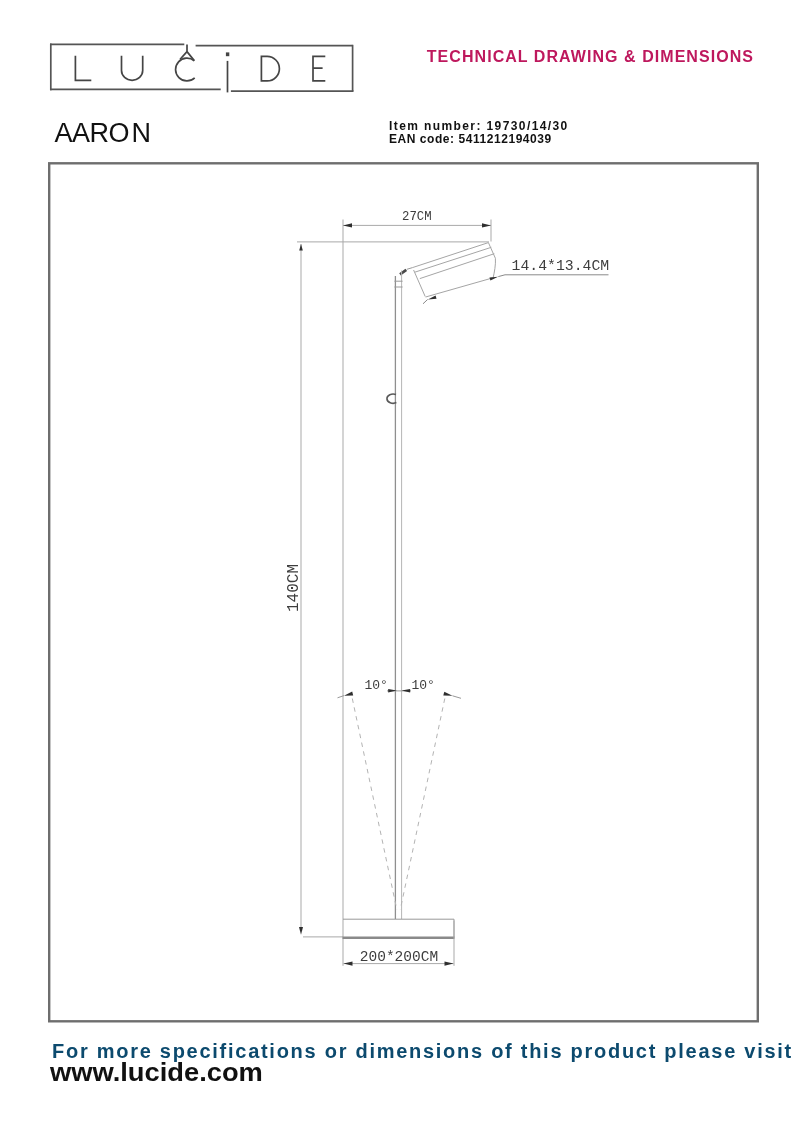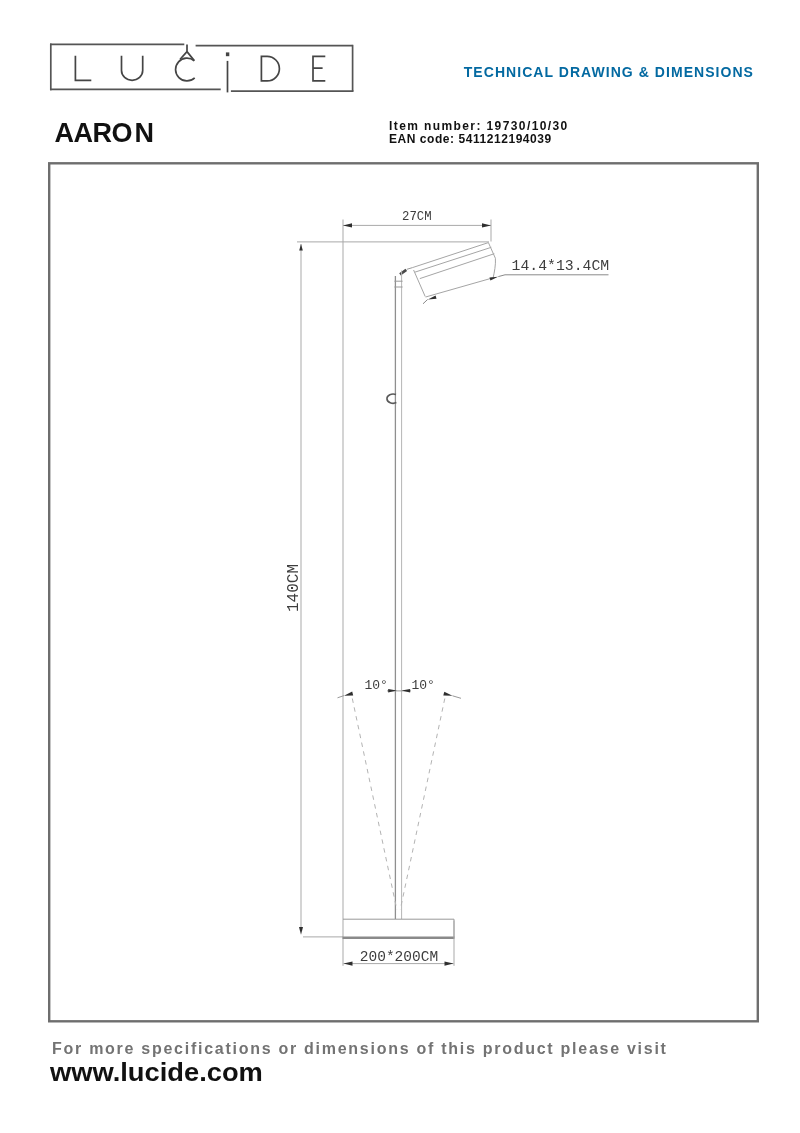--- a/index.html
+++ b/index.html
@@ -2,29 +2,29 @@
 <html><head>
 <meta charset="utf-8">
 <style>
   html,body{margin:0;padding:0;background:#ffffff;width:800px;height:1133px;overflow:hidden;}
   body{font-family:"Liberation Sans", sans-serif;position:relative;}
   .abs{position:absolute;}
 </style>
 </head>
 <body>
 
-<div class="abs" style="right:46px;top:47.5px;font-size:14px;font-weight:bold;color:#0369a1;letter-spacing:1.05px;margin-top:16px;">TECHNICAL DRAWING &amp; DIMENSIONS</div>
+<div class="abs" style="right:46px;top:47.5px;font-size:16px;font-weight:bold;color:#be185d;letter-spacing:1.05px;">TECHNICAL DRAWING &amp; DIMENSIONS</div>
 
-<div class="abs" style="left:54.5px;top:117.5px;font-size:27px;font-weight:bold;color:#111;letter-spacing:-0.5px;">AARO<span style="margin-left:2.5px;">N</span></div>
+<div class="abs" style="left:54.5px;top:117.5px;font-size:27px;font-weight:normal;color:#111;letter-spacing:-0.5px;">AARO<span style="margin-left:2.5px;">N</span></div>
 
-<div class="abs" style="left:389px;top:118.5px;font-size:12px;font-weight:bold;color:#111;letter-spacing:1.4px;">Item number: 19730/10/30</div>
+<div class="abs" style="left:389px;top:118.5px;font-size:12px;font-weight:bold;color:#111;letter-spacing:1.4px;">Item number: 19730/14/30</div>
 
 <div class="abs" style="left:389px;top:132px;font-size:12px;color:#111;letter-spacing:0.55px;font-weight:bold;"><b>EAN code</b>: 5411212194039</div>
 
-<div class="abs" style="left:52px;top:1040px;font-size:16px;font-weight:bold;color:#737373;letter-spacing:1.73px;">For more specifications or dimensions of this product please visit</div>
+<div class="abs" style="left:52px;top:1040px;font-size:20px;font-weight:bold;color:#0c4a6e;letter-spacing:1.73px;">For more specifications or dimensions of this product please visit</div>
 
 <div class="abs" style="left:50px;top:1056.5px;font-size:26px;font-weight:bold;color:#111;transform:scaleX(1.05);transform-origin:0 0;">www.lucide.com</div>
 
 <svg class="abs" style="left:0;top:0;" width="800" height="1133" viewBox="0 0 800 1133">
 
   <g stroke="#555" stroke-width="1.7" fill="none">
     <path d="M50.8,43.5 V90.3"></path>
     <path d="M50,44.4 H184.3"></path>
     <path d="M195.6,45.7 H352.6"></path>
     <path d="M352.6,44.8 V91.2"></path>

